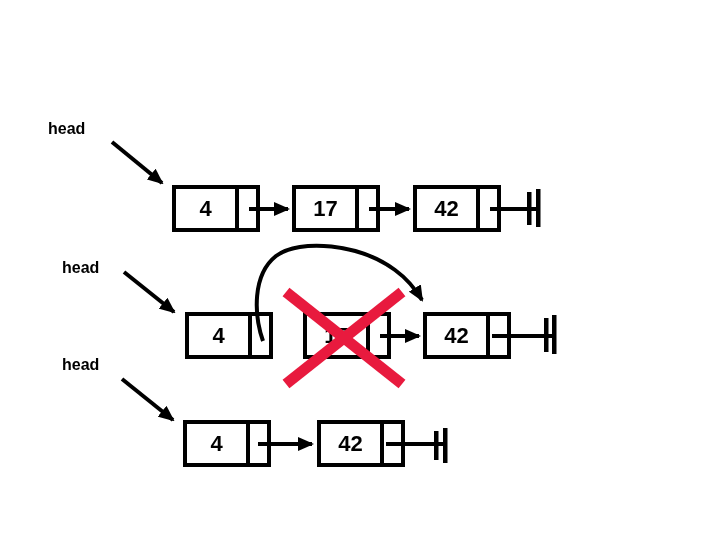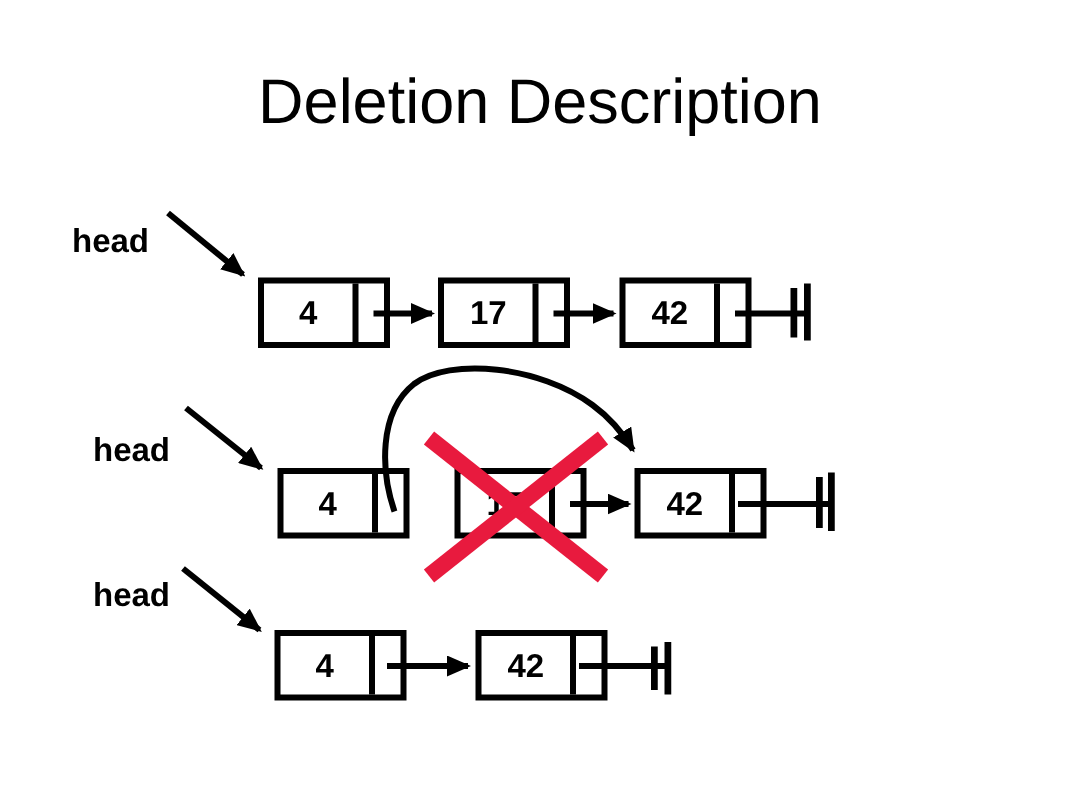--- a/index.html
+++ b/index.html
@@ -5,21 +5,21 @@
   html,body{margin:0;padding:0;background:#fff;}
   .slide{
     position:relative;width:720px;height:540px;background:var(--bg,#fff);
     font-family:"Liberation Sans",sans-serif;overflow:hidden;
   }
   .slide-title{
     position:absolute;top:44px;left:0;width:720px;text-align:center;
     font-size:42px;font-weight:400;color:var(--ink,#000);letter-spacing:0;
   }
   .head-label{
-    position:absolute;font-size:22px;font-weight:700;color:var(--ink,#000);margin-top:28px;
+    position:absolute;font-size:16px;font-weight:700;color:var(--ink,#000);
   }
   .node{
     position:absolute;width:88px;height:47px;box-sizing:border-box;
     border:4px solid var(--ink,#000);background:#fff;display:flex;
   }
   .cell-data{
     flex:1;border-right:4px solid var(--ink,#000);display:flex;
     align-items:center;justify-content:center;
     font-size:22px;font-weight:700;color:var(--ink,#000);
   }
@@ -27,21 +27,20 @@
   svg.overlay{position:absolute;left:0;top:0;pointer-events:none;}
   .ink-line{stroke:var(--ink,#000);fill:none;}
   .ink-fill{fill:var(--ink,#000);}
   .cross-line{stroke:var(--cross,#e81a3e);fill:none;}
 </style>
 </head>
 <body>
 
 <div class="slide">
 
-  <div class="slide-title">Deletion Description</div>
 
   <div class="head-label" style="left:48px;top:120px;">head</div>
   <div class="head-label" style="left:62px;top:259px;">head</div>
   <div class="head-label" style="left:62px;top:356px;">head</div>
 
   <div class="node" style="left:172px;top:185px;">
     <div class="cell-data">4</div>
     <div class="cell-ptr"></div>
   </div>
   <div class="node" style="left:292px;top:185px;">

